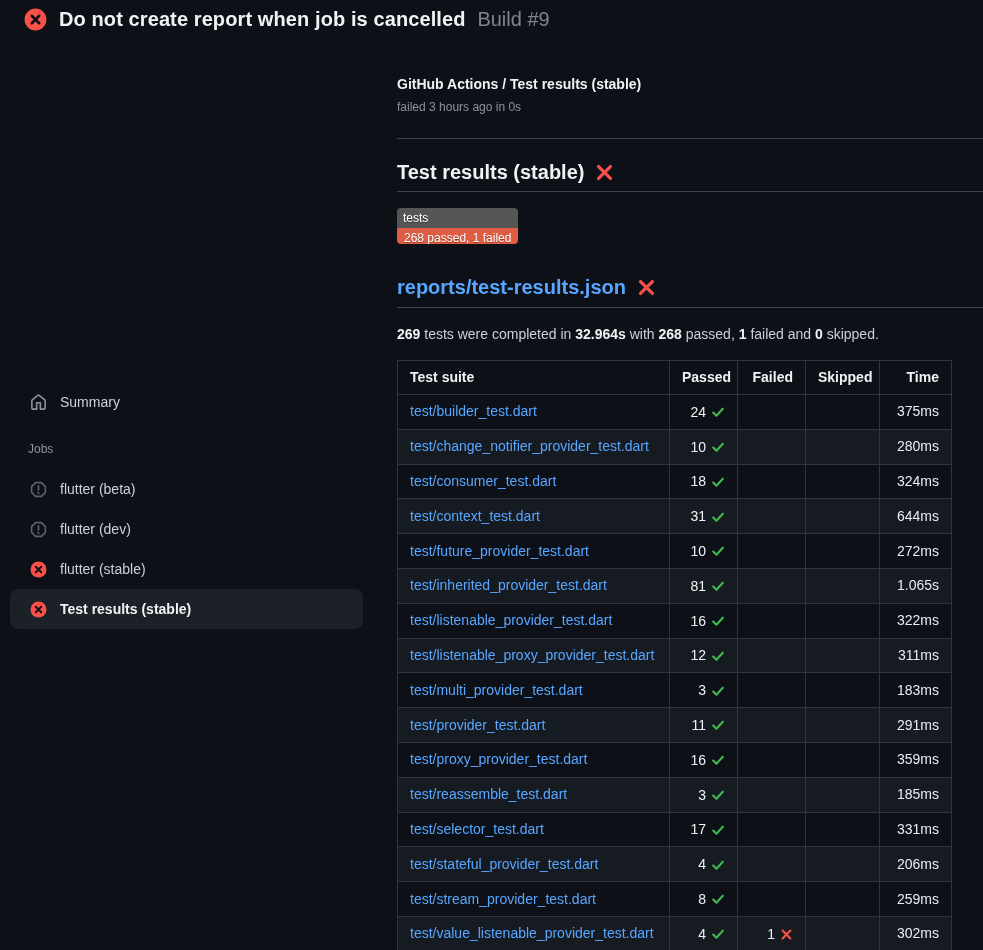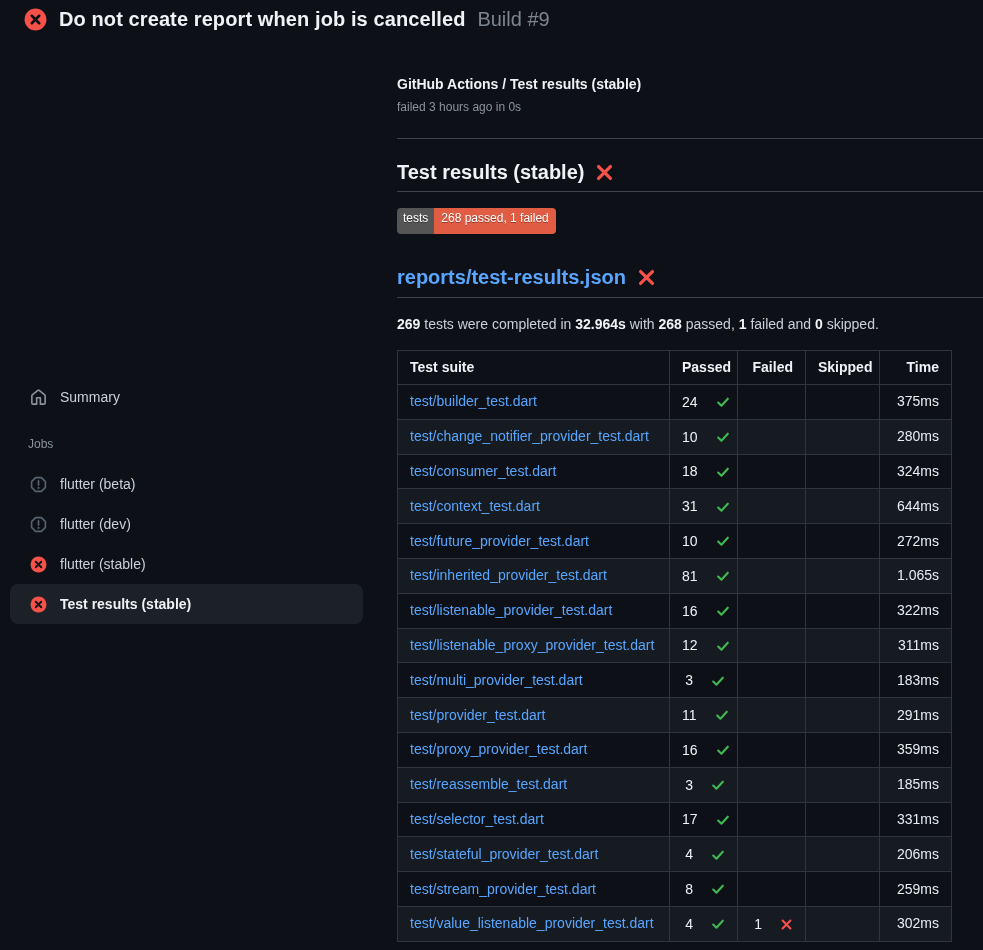--- a/index.html
+++ b/index.html
@@ -30,43 +30,43 @@
   
   .main { flex:1 1 auto; min-width:0; padding:31px 0 0 16px; }
   .breadcrumb { font-weight:700; color:#f0f3f6; line-height:20px; }
   .run-meta { font-size:12px; color:#8b949e; margin-top:5px; line-height:16px; }
   .divider { height:1px; background:#3d444d; margin-top:23px; }
   .section-title {
     margin-top:18px; font-size:20px; font-weight:700; color:#f0f3f6;
     line-height:30px; padding-bottom:4px; border-bottom:1px solid #3d444d;
     display:flex; align-items:center; gap:11px;
   }
-  .badge { margin-top:16px; display:inline-flex; height:26px; line-height:20px;
+  .badge { margin-top:16px; display:inline-flex; height:36px; line-height:20px;
     font-size:12px; color:#ffffff; border-radius:4px; overflow:hidden;
-    text-shadow:0 1px 0 rgba(0,0,0,0.35); }
+    text-shadow:0 1px 0 rgba(0,0,0,0.35);flex-direction:column; }
   .badge-label { background:#555555; padding:0 6px; }
   .badge-value { background:#e05d44; padding:0 7px; }
   .report-title {
     margin-top:28px; font-size:20px; font-weight:700; line-height:30px;
     padding-bottom:5px; border-bottom:1px solid #3d444d;
     display:flex; align-items:center; gap:11px;
   }
   .report-link { color:#58a6ff; cursor:pointer; }
   .summary-line { margin-top:16px; line-height:20px; color:#c9d1d9; }
   .summary-line b { color:#f0f3f6; }
   
   table.results { margin-top:16px; border-collapse:collapse; table-layout:fixed; width:554px; }
   .results th, .results td { border:1px solid #30363d; padding:6px 12px; line-height:21px; height:34px; }
   .results th { font-weight:700; color:#f0f3f6; text-align:right; }
   .results th.col-suite { text-align:left; }
   .results td { color:#e6edf3; text-align:right; }
   .results td.col-suite { text-align:left; }
   .results tbody tr:nth-child(even) { background:#161b22; }
   .suite-link { color:#58a6ff; text-decoration:none; cursor:pointer; }
-  .cell-flex { display:inline-flex; align-items:center; gap:18px; vertical-align:middle; }
+  .cell-flex { display:inline-flex; align-items:center; gap:5px; vertical-align:middle; }
   .cell-flex .num { color:#f0f3f6; }
 </style>
 </head>
 <body>
 
 <div class="app-header">
   <svg width="23" height="23" viewBox="0 0 16 16">
     <circle cx="8" cy="8" r="7.6" fill="#f85149"></circle>
     <path d="M5.4 5.4 L10.6 10.6 M10.6 5.4 L5.4 10.6" stroke="#0d1117" stroke-width="1.8" stroke-linecap="round" fill="none"></path>
   </svg>

